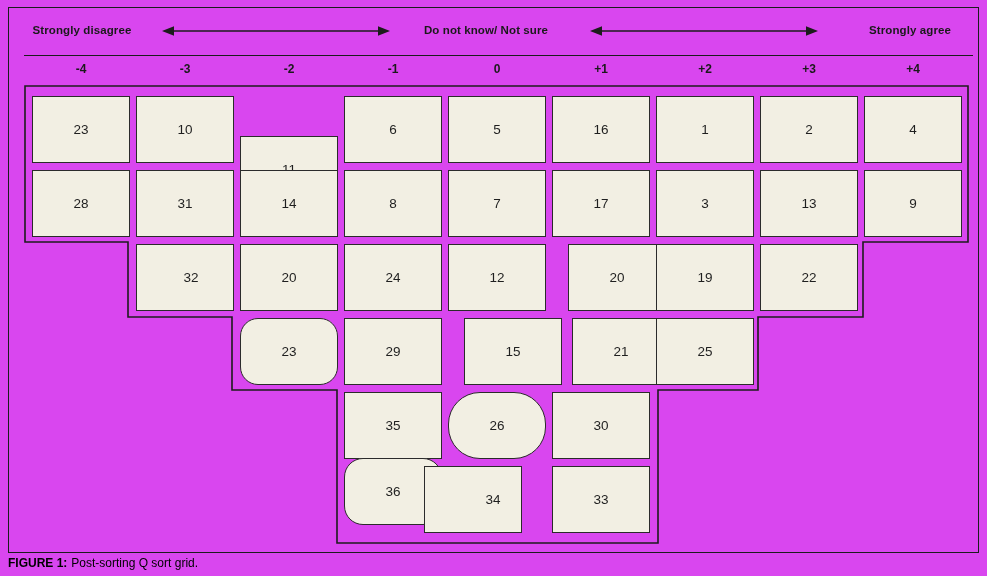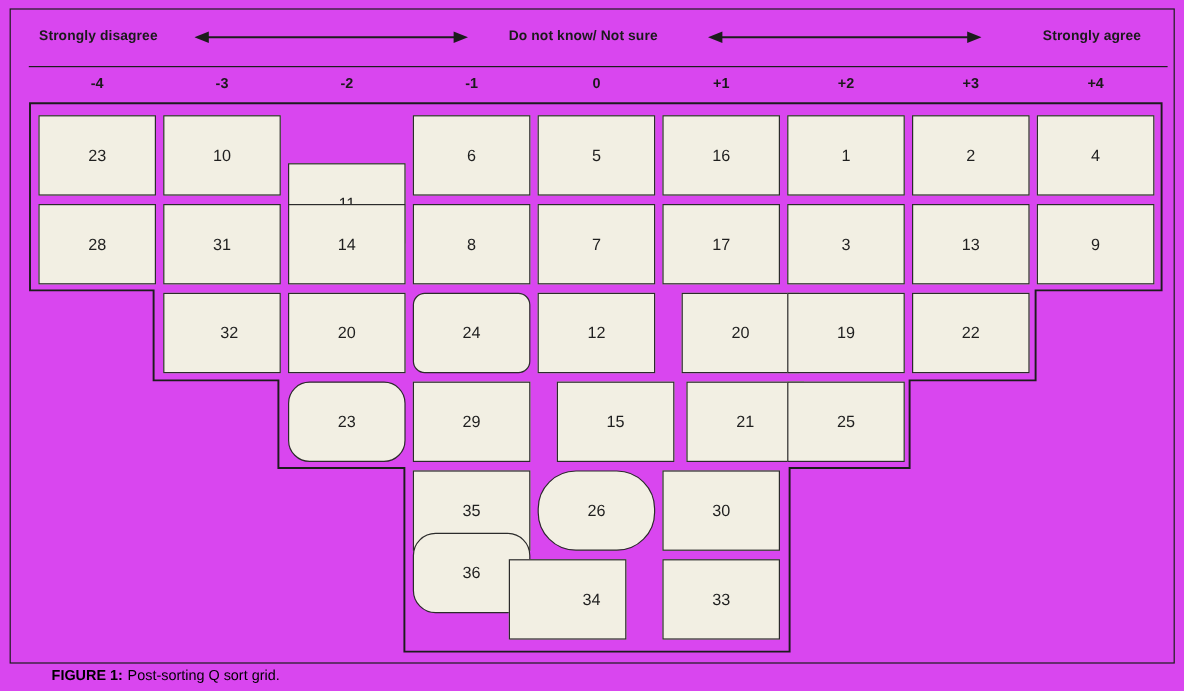--- a/index.html
+++ b/index.html
@@ -28,21 +28,21 @@
   .outline-svg{position:absolute;left:0;top:0;width:987px;height:576px;pointer-events:none;}
   .cell{
     position:absolute;width:98px;height:67px;box-sizing:border-box;
     background:var(--cell-fill,#f2efe3);border:1.3px solid #2b2b2b;
     display:flex;align-items:center;justify-content:center;
     font-size:13.5px;color:#1f1f1f;
   }
   .caption{
     position:absolute;left:8px;top:556px;font-size:12px;white-space:nowrap;color:#000;
   }
-  .caption .cap-label{font-weight:bold;margin-right:4px;margin-left:35px;}
+  .caption .cap-label{font-weight:bold;margin-right:4px;}
 </style>
 </head>
 <body>
 
 <div class="stage">
 
   <div class="outer-border"></div>
 
   <div class="hdr-label" style="left:82px">Strongly disagree</div>
 
@@ -94,34 +94,34 @@
       <div class="cell" style="left: 136px; top: 170px;">31</div>
       <div class="cell" style="left: 240px; top: 170px;">14</div>
       <div class="cell" style="left: 344px; top: 170px;">8</div>
       <div class="cell" style="left: 448px; top: 170px;">7</div>
       <div class="cell" style="left: 552px; top: 170px;">17</div>
       <div class="cell" style="left: 656px; top: 170px;">3</div>
       <div class="cell" style="left: 760px; top: 170px;">13</div>
       <div class="cell" style="left: 864px; top: 170px;">9</div>
       <div class="cell" style="left: 136px; top: 244px; padding-left: 12px;">32</div>
       <div class="cell" style="left: 240px; top: 244px;">20</div>
-      <div class="cell" style="left: 344px; top: 244px; border-radius: 10px;">24</div>
+      <div class="cell" style="left: 344px; top: 244px;">24</div>
       <div class="cell" style="left: 448px; top: 244px;">12</div>
       <div class="cell" style="left: 552px; top: 244px; margin-left: 16px;">20</div>
       <div class="cell" style="left: 656px; top: 244px;">19</div>
       <div class="cell" style="left: 760px; top: 244px;">22</div>
       <div class="cell" style="left: 240px; top: 318px; border-radius: 18px;">23</div>
       <div class="cell" style="left: 344px; top: 318px;">29</div>
       <div class="cell" style="left: 464px; top: 318px;">15</div>
       <div class="cell" style="left: 552px; top: 318px; margin-left: 20px;">21</div>
       <div class="cell" style="left: 656px; top: 318px;">25</div>
       <div class="cell" style="left: 344px; top: 392px;">35</div>
       <div class="cell" style="left: 448px; top: 392px; border-radius: 32px;">26</div>
       <div class="cell" style="left: 552px; top: 392px;">30</div>
-      <div class="cell" style="left: 344px; top: 444px; border-radius: 19px;">36</div>
+      <div class="cell" style="left: 344px; top: 458px; border-radius: 19px;">36</div>
       <div class="cell" style="left: 424px; top: 466px; padding-left: 40px;">34</div>
       <div class="cell" style="left: 552px; top: 466px;">33</div>
     </div>
 
   <div class="caption">
     <span class="cap-label">FIGURE 1:</span><span>Post-sorting Q sort grid.</span>
   </div>
 
 </div>
 

